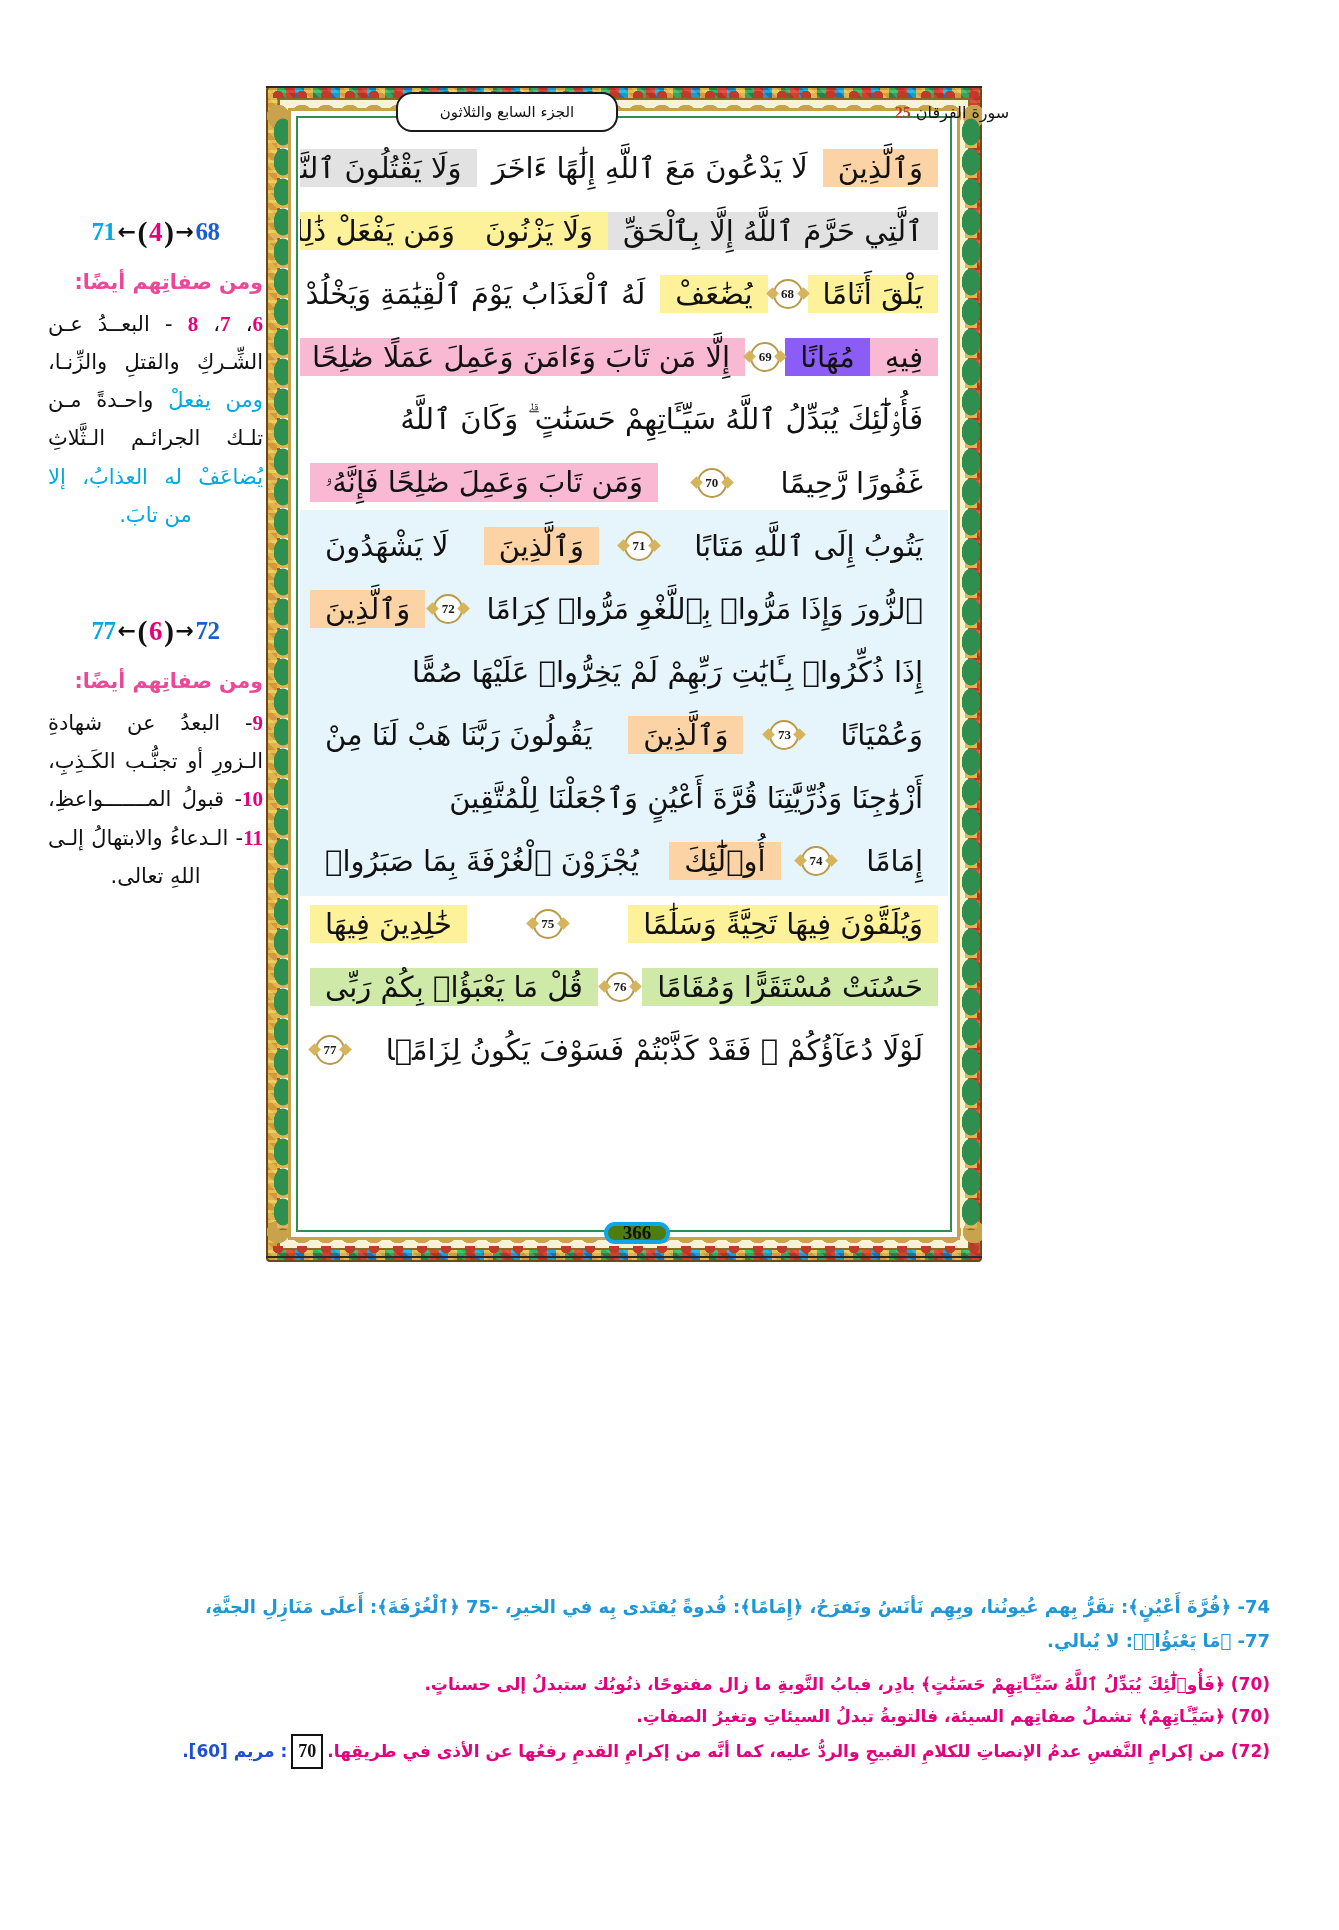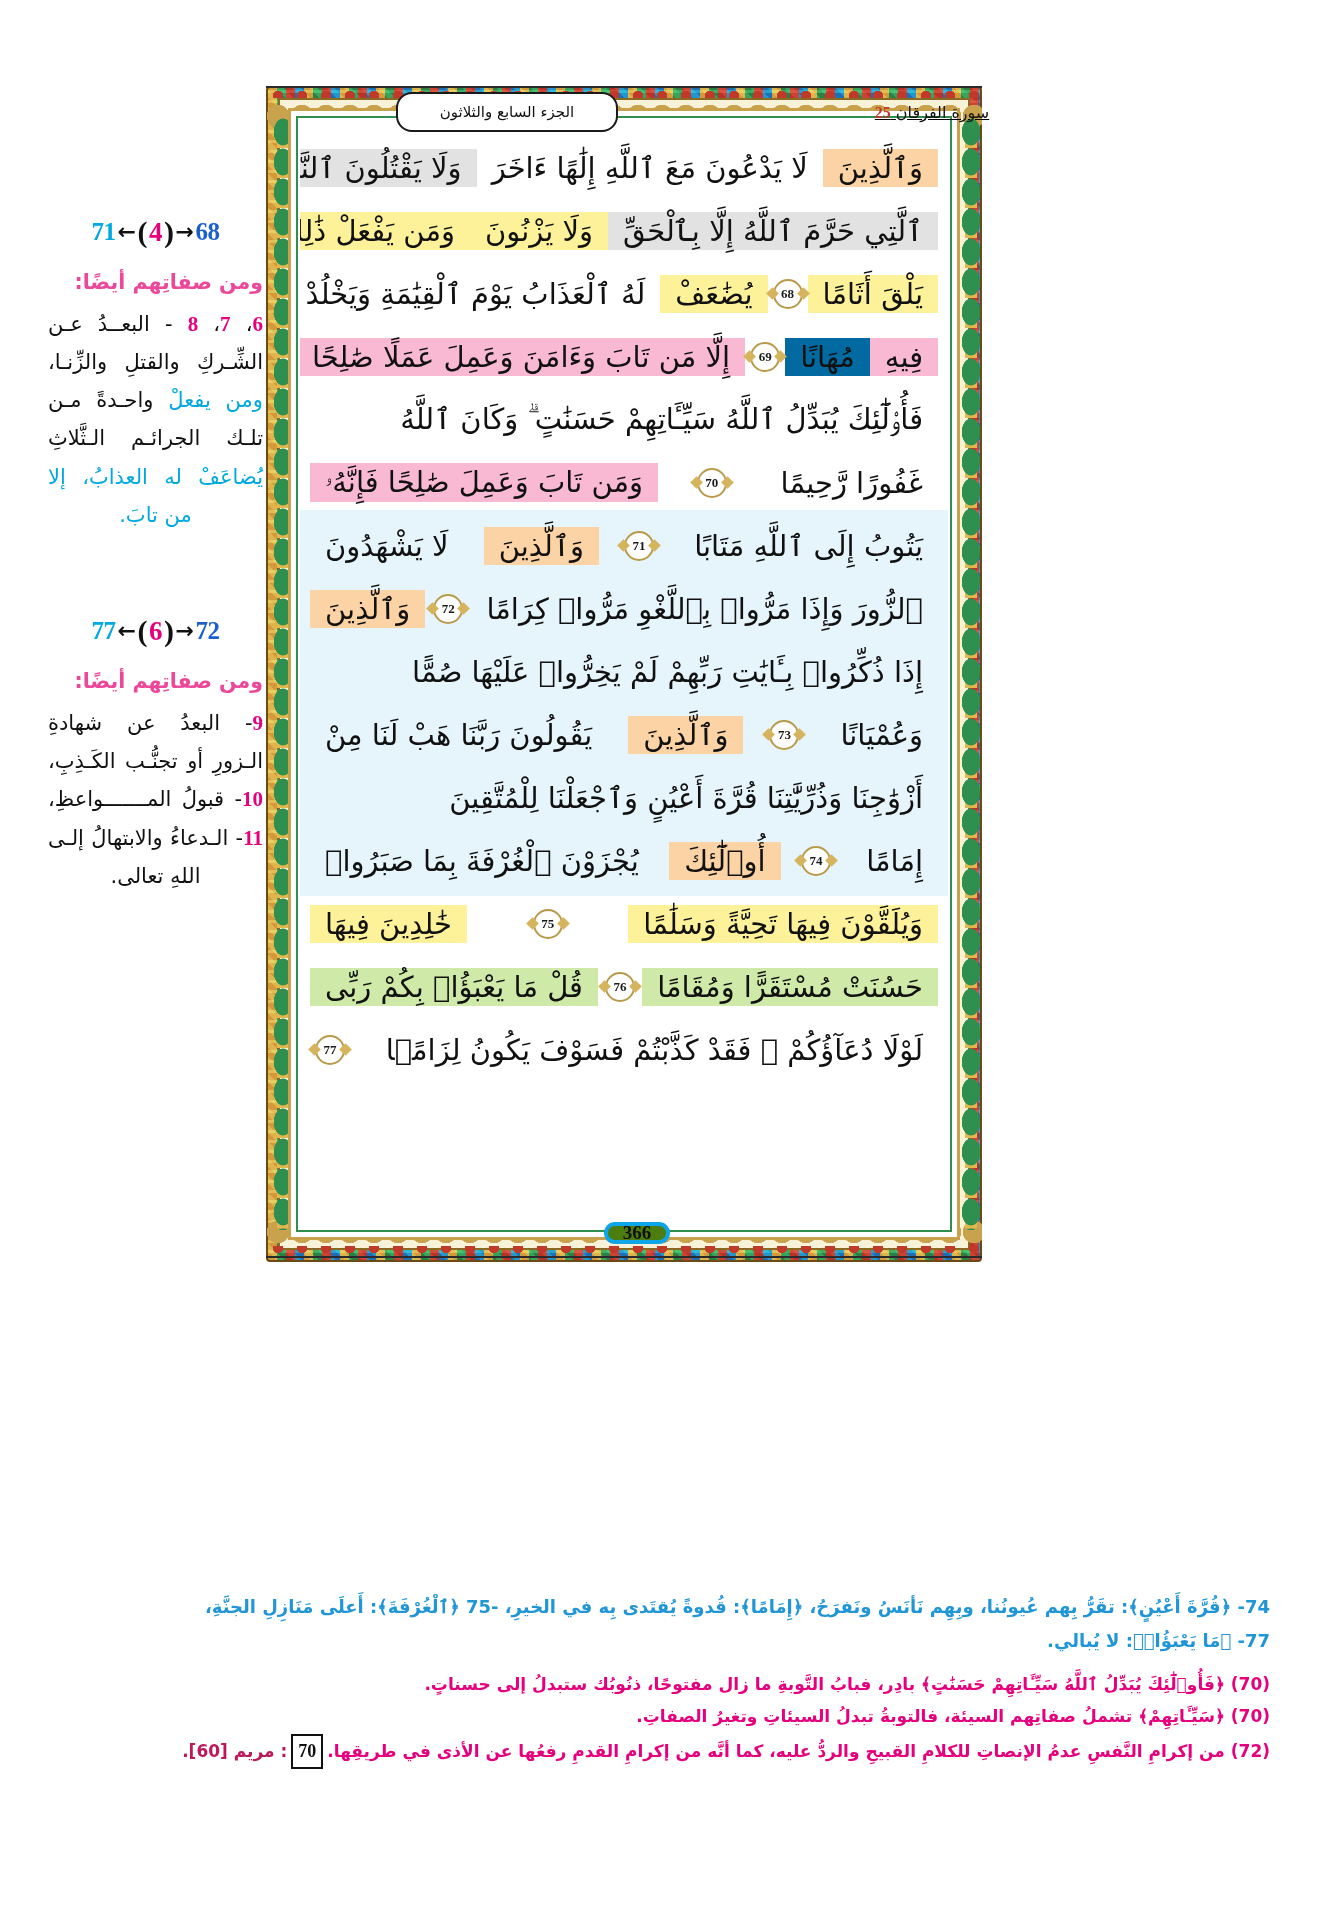--- a/index.html
+++ b/index.html
@@ -145,21 +145,21 @@
     border: 2px solid #1a1a1a;
     border-radius: 16px;
     display: flex;
     align-items: center;
     justify-content: center;
     direction: rtl;
     padding: 0 10px;
     z-index: 6;
   }
   .cart-juz  { left: 396px; top: 92px; width: 222px; }
-  .cart-surah{ left: 832px; top: 92px; width: 200px; border: none; background: transparent; text-decoration: underline; }
+  .cart-surah{ left: 852px; top: 92px; width: 200px; border: none; background: transparent; }
   .cart-juz .txt {
     font-size: 15px; color: #111; white-space: nowrap;
     font-family: "DejaVu Sans", sans-serif;
   }
   .cart-surah .txt {
     font-size: 16px; color: #111; white-space: nowrap;
   }
   .cart-surah .sn { color: #c0392b; font-weight: bold; font-family: "Liberation Serif", serif; }
 
   
@@ -183,21 +183,21 @@
     letter-spacing: 0px;
     font-family: "DejaVu Sans", sans-serif;
   }
   .ayah-line .seg { display: inline-block; padding: 2px 15px; }
 
   
   .hl-orange { background: #fcd3a4; }
   .hl-grey   { background: #e2e2e2; }
   .hl-yellow { background: #fdf19a; }
   .hl-pink   { background: #f9b9d3; }
-  .hl-blue   { background: #0369a1; }
+  .hl-blue   { background: #8b5cf6; font-family: Liberation Serif, serif; }
   .hl-green  { background: #cfeaa8; }
   .hl-none   { background: transparent; }
 
   
   .band {
     position: absolute;
     left: 300px; width: 648px;
     z-index: 0;
   }
   .band-lblue { background: #e6f4fb; }
@@ -261,21 +261,21 @@
   .boxnum {
     display: inline-block;
     border: 2px solid #111;
     padding: 0 5px;
     color: #111;
     font-family: "Liberation Serif", serif;
     font-weight: bold;
     font-size: 18px;
     margin: 0 4px;
   }
-  .fn-blk { color: #be185d; }
+  .fn-blk { color: #1d4ed8; }
   .fn-spacer-blue { margin-bottom: 14px; }
 </style>
 </head>
 <body>
 
 <div class="page">
 
   <div class="frame-outer"></div>
   <div class="frame-mid"></div>
   <div class="crown crown-top"></div>

